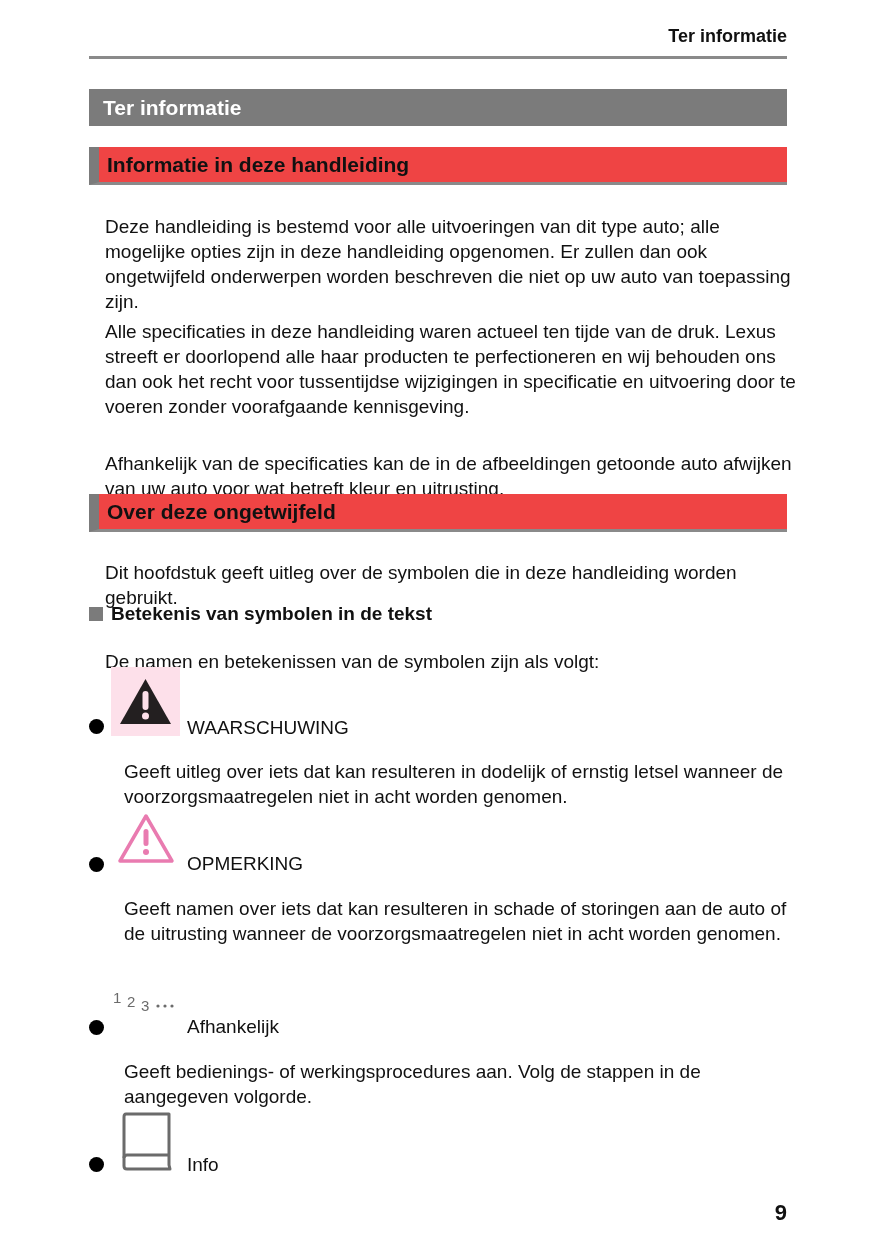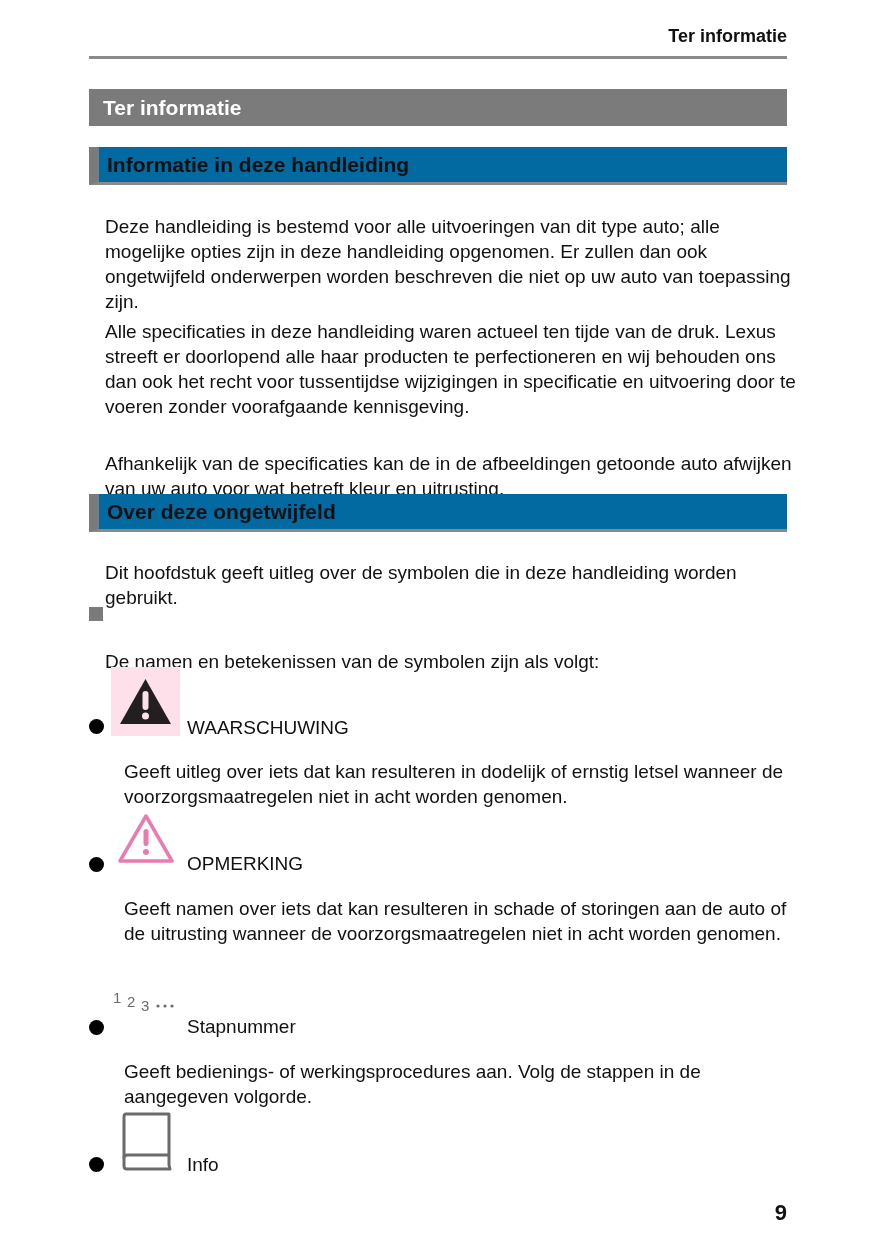--- a/index.html
+++ b/index.html
@@ -5,21 +5,21 @@
   html, body { margin: 0; padding: 0; background: #ffffff; }
   body { width: 875px; height: 1241px; position: relative; overflow: hidden;
          font-family: "Liberation Sans", "DejaVu Sans", sans-serif; color: #111; }
   .running-header { position: absolute; left: 89px; top: 26px; width: 698px;
          text-align: right; font-weight: bold; font-size: 18px; }
   .header-rule { position: absolute; left: 89px; top: 56px; width: 698px; height: 3px; background: #8a8a8a; }
   .chapter-bar { position: absolute; left: 89px; top: 89px; width: 698px; height: 37px;
          background: #7b7b7b; color: #fff; font-weight: bold; font-size: 21px;
          box-sizing: border-box; padding-left: 14px; line-height: 37px; }
   .section-bar { position: absolute; left: 89px; width: 698px; height: 38px;
-         background: #0369a1; border-left: 10px solid #7b7b7b; border-bottom: 3px solid #8a8a8a;
+         background: #ef4444; border-left: 10px solid #7b7b7b; border-bottom: 3px solid #8a8a8a;
          box-sizing: border-box; padding-left: 8px; font-weight: bold; font-size: 21px; line-height: 36px; color: #111; }
   .para { position: absolute; left: 89px; width: 700px; font-size: 19px; line-height: 25px; margin: 16px; }
   .subhead { position: absolute; left: 89px; font-size: 19px; font-weight: bold; line-height: 25px; }
   .subhead .sq { display: inline-block; width: 14px; height: 14px; background: #7b7b7b; margin-right: 8px; vertical-align: -1px; }
   .sym { position: absolute; left: 89px; width: 700px; }
   .bullet { position: absolute; left: 0; width: 15px; height: 15px; border-radius: 50%; background: #000; }
   .sym-label { position: absolute; left: 98px; font-size: 19px; line-height: 25px; }
   .sym-desc { position: absolute; left: 21px; width: 680px; font-size: 19px; line-height: 25px; margin: 14px; }
   .page-num { position: absolute; left: 760px; top: 1200px; width: 27px; text-align: right;
          font-weight: bold; font-size: 22px; }
@@ -33,21 +33,21 @@
 <div class="chapter-bar">Ter informatie</div>
 
 <div class="section-bar" style="top:147px">Informatie in deze handleiding</div>
 <p class="para" style="top:198px">Deze handleiding is bestemd voor alle uitvoeringen van dit type auto; alle mogelijke opties zijn in deze handleiding opgenomen. Er zullen dan ook ongetwijfeld onderwerpen worden beschreven die niet op uw auto van toepassing zijn.</p>
 <p class="para" style="top:303px">Alle specificaties in deze handleiding waren actueel ten tijde van de druk. Lexus streeft er doorlopend alle haar producten te perfectioneren en wij behouden ons dan ook het recht voor tussentijdse wijzigingen in specificatie en uitvoering door te voeren zonder voorafgaande kennisgeving.</p>
 <p class="para" style="top:435px">Afhankelijk van de specificaties kan de in de afbeeldingen getoonde auto afwijken van uw auto voor wat betreft kleur en uitrusting.</p>
 
 <div class="section-bar" style="top:494px">Over deze ongetwijfeld</div>
 <p class="para" style="top:544px">Dit hoofdstuk geeft uitleg over de symbolen die in deze handleiding worden gebruikt.</p>
 <div class="subhead" style="top:601px">
-  <span class="sq"></span>
+  <span class="sq"></span><span>Betekenis van symbolen in de tekst</span>
 </div>
 <p class="para" style="top:633px">De namen en betekenissen van de symbolen zijn als volgt:</p>
 
 <div class="sym" style="top:666px">
   <div class="bullet" style="top:53px"></div>
   <div style="position:absolute;left:22px;top:1px;width:69px;height:69px;background:#fde0ea;">
     <svg width="69" height="69" viewBox="0 0 69 69">
       <polygon points="34.5,12 60,57 9,57" fill="#231f20"></polygon>
       <rect x="31.5" y="24" width="6" height="19" rx="3" fill="#fde0ea"></rect>
       <circle cx="34.5" cy="49" r="3.5" fill="#fde0ea"></circle>
@@ -75,21 +75,21 @@
   <div style="position:absolute;left:24px;top:0px;width:70px;height:26px;">
     <svg width="70" height="26" viewBox="0 0 70 26">
       <text x="0" y="15" font-family="Liberation Sans, sans-serif" font-size="15" fill="#6b6b6b">1</text>
       <text x="14" y="19" font-family="Liberation Sans, sans-serif" font-size="15" fill="#6b6b6b">2</text>
       <text x="28" y="23" font-family="Liberation Sans, sans-serif" font-size="15" fill="#6b6b6b">3</text>
       <circle cx="45" cy="18" r="1.6" fill="#6b6b6b"></circle>
       <circle cx="52" cy="18" r="1.6" fill="#6b6b6b"></circle>
       <circle cx="59" cy="18" r="1.6" fill="#6b6b6b"></circle>
     </svg>
   </div>
-  <div class="sym-label" style="top:26px">Stapnummer</div>
+  <div class="sym-label" style="top:26px">Afhankelijk</div>
   <p class="sym-desc" style="top:57px">Geeft bedienings- of werkingsprocedures aan. Volg de stappen in de aangegeven volgorde.</p>
 </div>
 
 <div class="sym" style="top:1110px">
   <div class="bullet" style="top:47px"></div>
   <div style="position:absolute;left:31px;top:0px;width:52px;height:62px;">
     <svg width="52" height="62" viewBox="0 0 52 62">
       <path d="M6,4 Q4,4 4,7 L4,56 Q4,59 7,59 L50,59 L49,55 L49,4 Z" fill="none" stroke="#6b6b6b" stroke-width="3" stroke-linejoin="round"></path>
       <path d="M4,48 Q4,45 7,45 L49,45" fill="none" stroke="#6b6b6b" stroke-width="3"></path>
     </svg>

